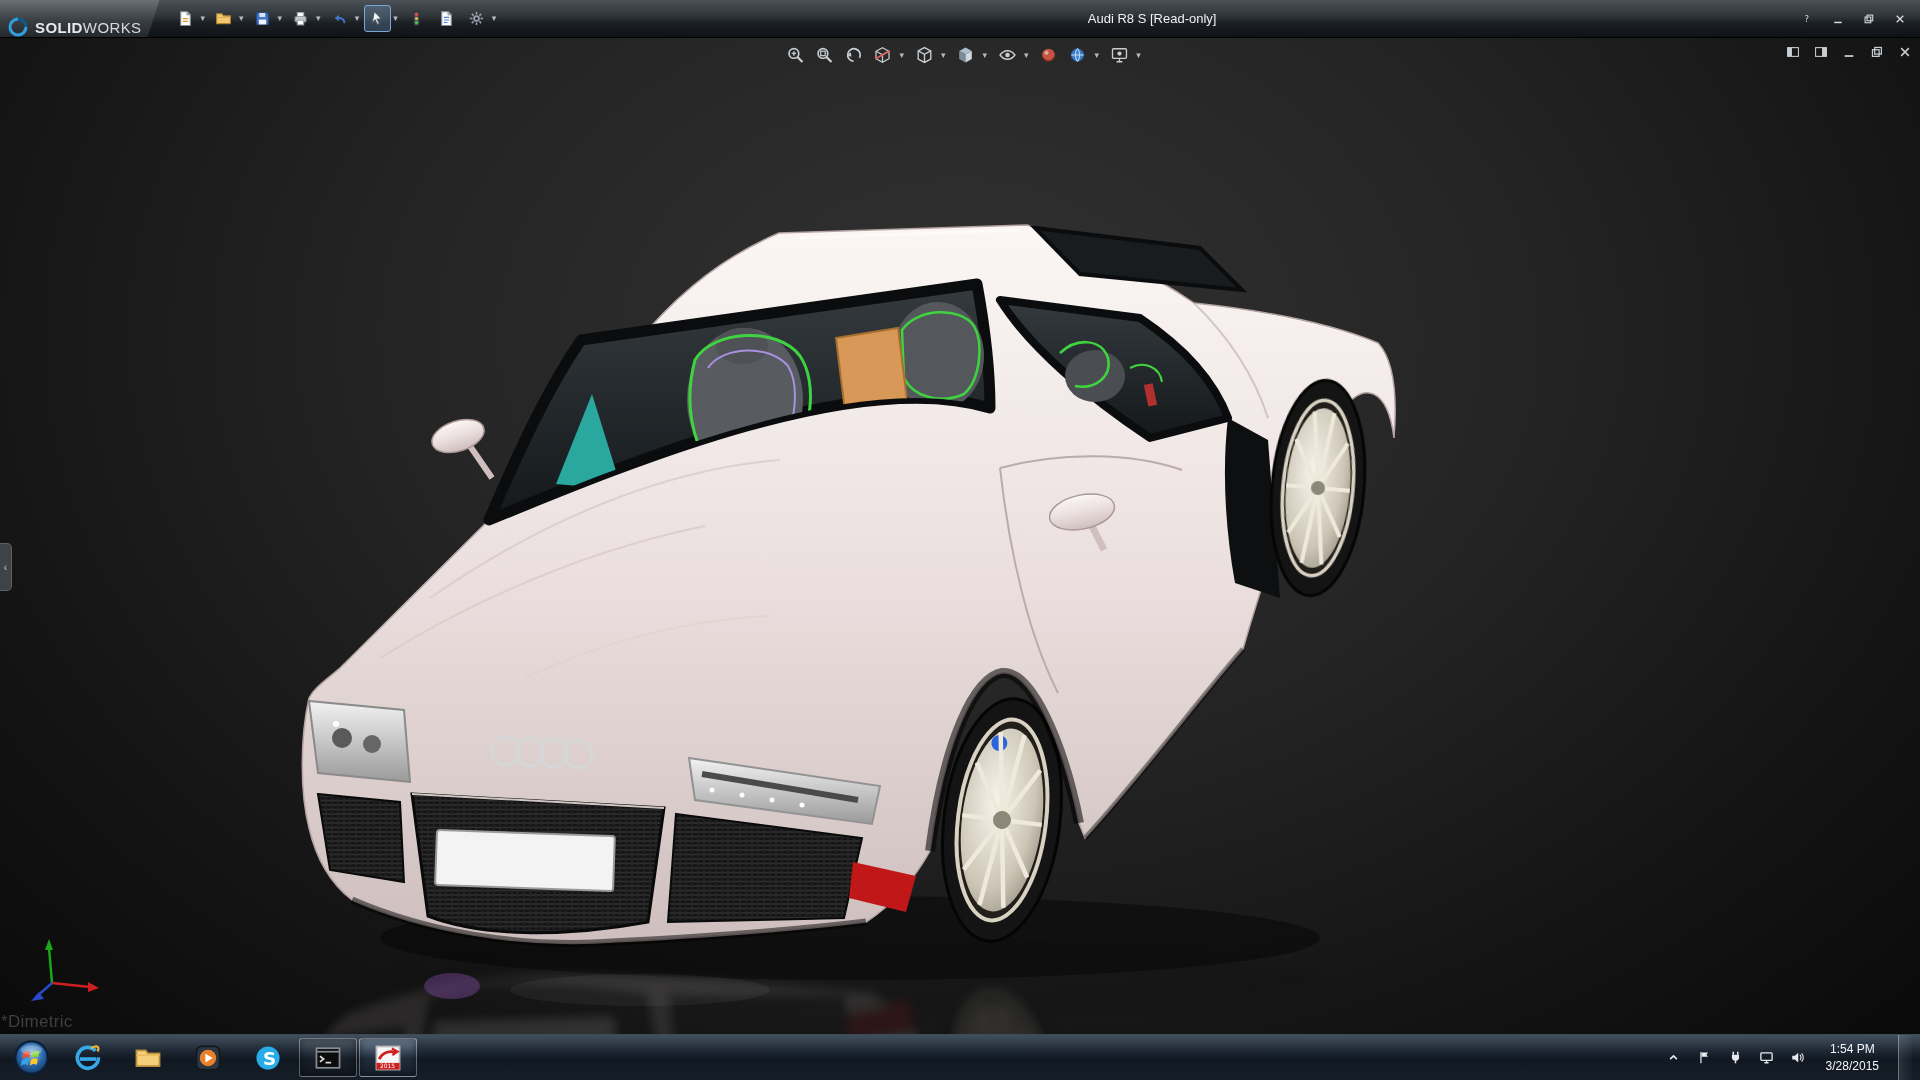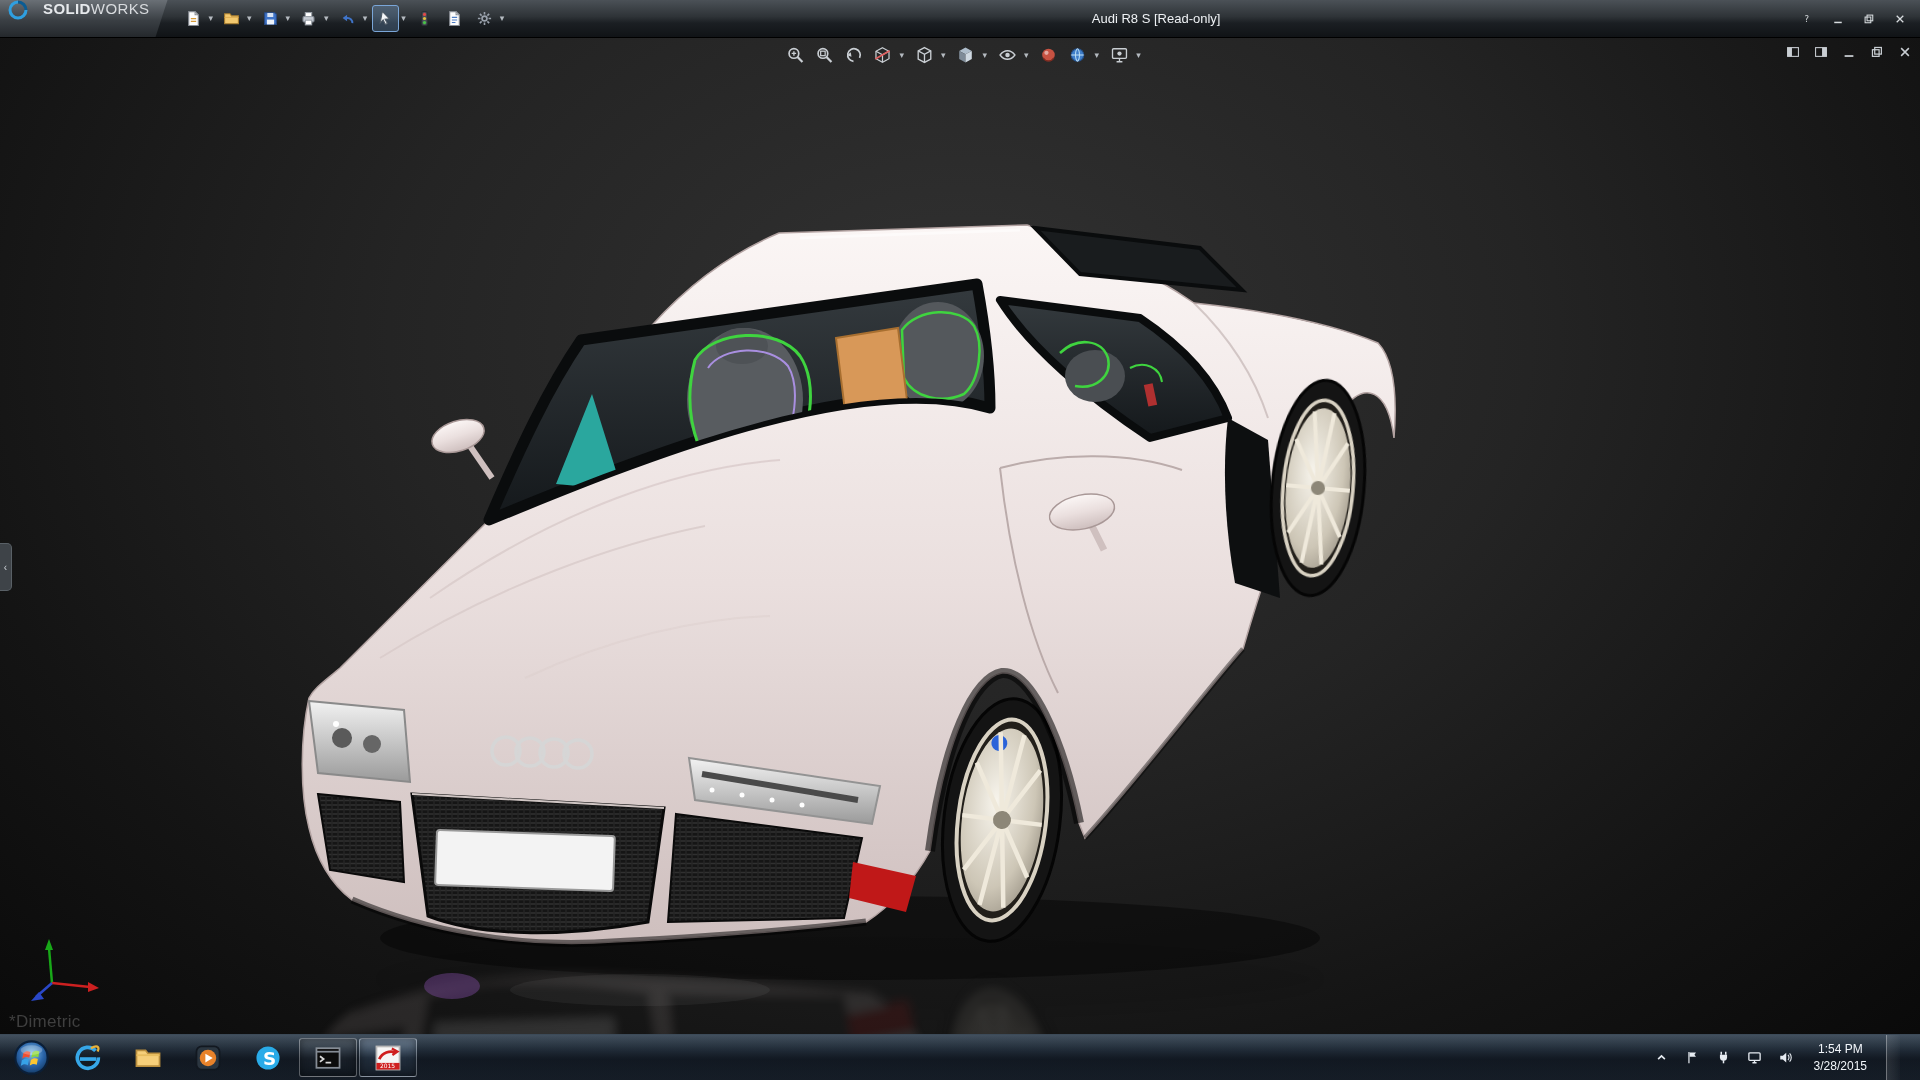--- a/index.html
+++ b/index.html
@@ -3,21 +3,21 @@
 <meta charset="utf-8">
 <style>
   html,body{margin:0;padding:0;width:1920px;height:1080px;overflow:hidden;
     font-family:"Liberation Sans","DejaVu Sans",sans-serif;background:#000;}
   #root{width:1920px;height:1080px;display:flex;flex-direction:column;}
 
   
   .titlebar{height:38px;display:flex;align-items:center;position:relative;
     background:linear-gradient(180deg,#4b5157 0%,#2e3337 45%,#1b1f23 62%,#101316 100%);
     color:#e6e9ec;border-bottom:1px solid #000;box-sizing:border-box;}
-  .brand{display:flex;align-items:flex-start;gap:15px;height:100%;padding:0 18px 0 8px;
+  .brand{display:flex;align-items:flex-end;gap:7px;height:100%;padding:0 18px 0 8px;
     background:linear-gradient(180deg,#6a7076,#3a3f44 55%,#24282c);
     clip-path:polygon(0 0,100% 0,calc(100% - 12px) 100%,0 100%);}
   .brand-bold{font-weight:bold;font-size:15px;letter-spacing:.4px;}
   .brand-light{font-weight:normal;font-size:15px;letter-spacing:.4px;color:#d8dbde;}
   .tb{display:flex;align-items:center;gap:3px;padding:0 12px;}
   .tb-item{width:25px;height:25px;display:flex;align-items:center;justify-content:center;
     border-radius:3px;border:1px solid transparent;}
   .tb-item.active{background:rgba(120,165,215,.28);border-color:#7aa6d8;}
   .ic{display:inline-flex;align-items:center;justify-content:center;}
   .tb-item .ic svg{width:17px;height:17px;}
@@ -34,38 +34,38 @@
   .headsup{position:absolute;top:6px;left:50%;transform:translateX(-49%);
     display:flex;align-items:center;gap:7px;color:#c9ced3;}
   .hu-item{width:22px;height:22px;display:flex;align-items:center;justify-content:center;border-radius:3px;}
   .hu-item .ic svg{width:18px;height:18px;}
   .doc-controls{position:absolute;top:5px;right:6px;display:flex;align-items:center;gap:10px;color:#c9ced3;}
   .dc{width:18px;height:18px;display:flex;align-items:center;justify-content:center;}
   .dc .ic svg{width:14px;height:14px;}
   .fm-handle{position:absolute;left:0;top:505px;width:11px;height:46px;background:#3e4348;
     border:1px solid #596066;border-left:none;border-radius:0 5px 5px 0;color:#cdd2d7;
     font-size:10px;display:flex;align-items:center;justify-content:center;}
-  .orientation{position:absolute;left:9px;bottom:2px;font-size:17px;color:#3f3f3f;letter-spacing:.3px;}
+  .orientation{position:absolute;left:1px;bottom:2px;font-size:17px;color:#3f3f3f;letter-spacing:.3px;}
 
   
   .taskbar{height:46px;display:flex;align-items:stretch;position:relative;box-sizing:border-box;
     border-top:1px solid #3c4a58;
     background:linear-gradient(180deg,rgba(150,170,190,.22),rgba(60,78,96,.18) 32%,rgba(16,22,30,.42) 55%,rgba(42,56,72,.30)),
                linear-gradient(180deg,#2a3642,#131b25 50%,#0c1118);}
   .apps{display:flex;align-items:stretch;padding-left:4px;}
   .app{width:56px;display:flex;align-items:center;justify-content:center;
     border:1px solid transparent;border-radius:3px;margin:3px 1px;}
   .app .ic svg{width:28px;height:28px;}
   .app.open{border-color:rgba(255,255,255,.30);
     background:linear-gradient(180deg,rgba(255,255,255,.14),rgba(255,255,255,.03) 50%,rgba(0,0,0,.12));
     box-shadow:inset 0 0 8px rgba(0,0,0,.45);}
   .app.active{background:linear-gradient(180deg,rgba(200,225,255,.38),rgba(120,160,200,.16) 50%,rgba(30,42,58,.25));}
   .app[data-name="start-taskbar-button"]{width:52px;border:none;background:none;box-shadow:none;}
   .app[data-name="start-taskbar-button"] .ic svg{width:35px;height:35px;}
-  .tray{margin-left:auto;display:flex;align-items:center;gap:13px;padding-right:20px;color:#e6ebf1;}
+  .tray{margin-left:auto;display:flex;align-items:center;gap:13px;padding-right:8px;color:#e6ebf1;}
   .tray-btn{display:flex;align-items:center;justify-content:center;width:18px;height:22px;}
   .tray-btn .ic svg{width:15px;height:15px;}
   .clock{text-align:center;font-size:12px;color:#f2f6fa;line-height:1.35;padding:0 6px;white-space:nowrap;}
   .show-desktop{width:13px;height:100%;border-left:1px solid rgba(255,255,255,.38);
     background:linear-gradient(90deg,rgba(255,255,255,.10),rgba(255,255,255,.02));}
 </style>
 </head>
 <body>
 
 <div id="root" data-name="solidworks-window">

